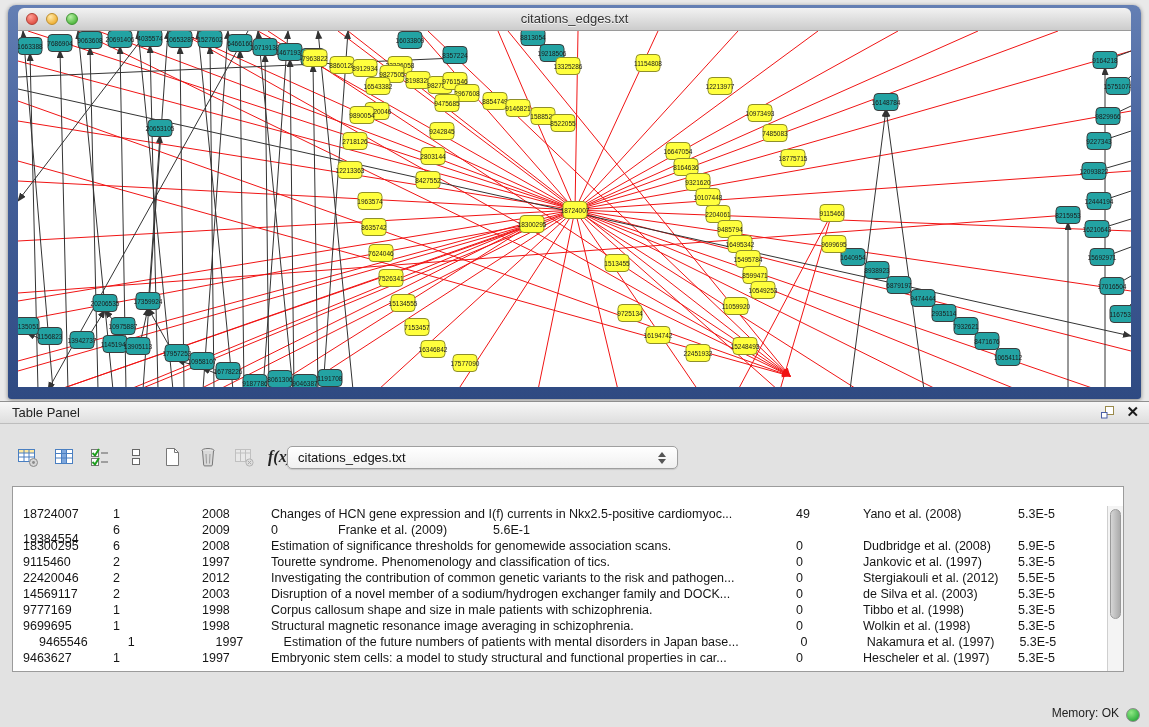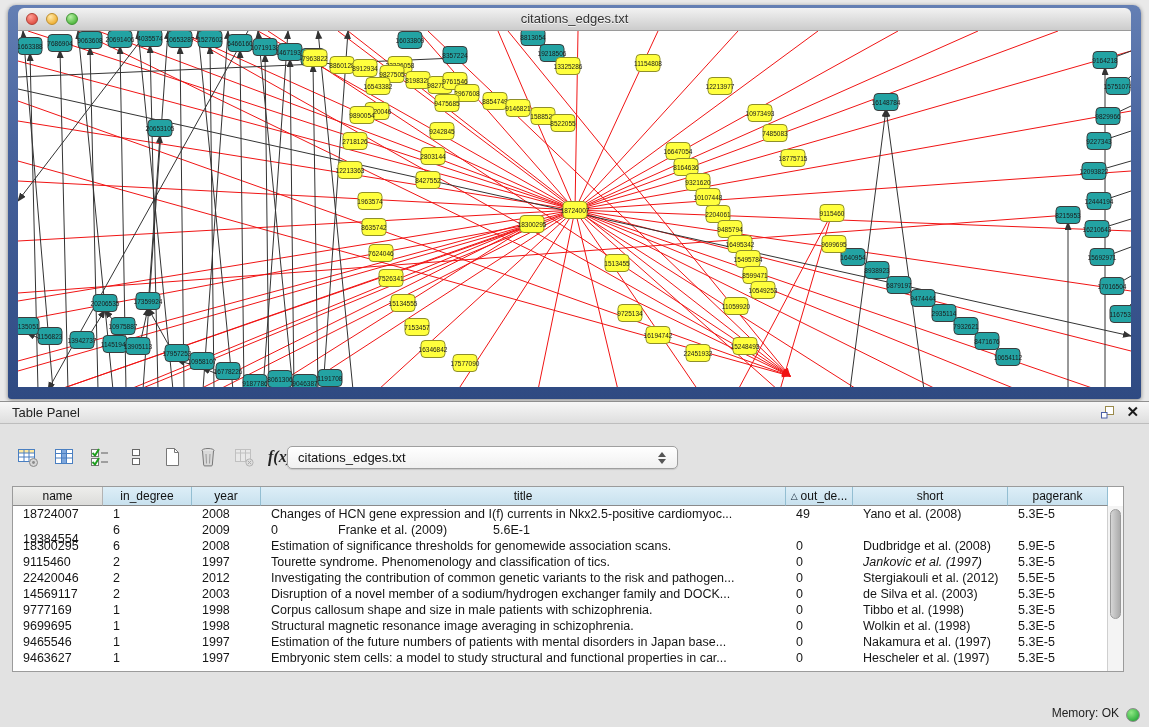--- a/index.html
+++ b/index.html
@@ -719,44 +719,20 @@
 
   <div class="dropdown">
     <span class="dd-text">citations_edges.txt</span>
     <span class="dd-arrows">
         <i class="up"></i>
         <i class="down"></i>
       </span>
   </div>
 
   <div class="tablebox">
-    <div class="thead">
-        <div class="th th-name" style="width: 90px;">
-          <span>name</span>
-        </div>
-        <div class="th" style="width: 89px;">
-          <span>in_degree</span>
-        </div>
-        <div class="th" style="width: 69px;">
-          <span>year</span>
-        </div>
-        <div class="th" style="width: 525px;">
-          <span>title</span>
-        </div>
-        <div class="th" style="width: 67px;">
-          <span class="sort">△</span>
-          <span>out_de...</span>
-        </div>
-        <div class="th" style="width: 155px;">
-          <span>short</span>
-        </div>
-        <div class="th" style="width: 100px;">
-          <span>pagerank</span>
-        </div>
-      </div>
     <div class="tbody">
         <div class="tr">
           <div class="td" style="width: 90px;">18724007</div>
           <div class="td" style="width: 89px;">1</div>
           <div class="td" style="width: 69px;">2008</div>
           <div class="td" style="width: 525px;">Changes of HCN gene expression and I(f) currents in Nkx2.5-positive cardiomyoc...</div>
           <div class="td" style="width: 67px;">49</div>
           <div class="td" style="width: 155px;">Yano et al. (2008)</div>
           <div class="td" style="width: 100px;">5.3E-5</div>
         </div>
@@ -776,21 +752,21 @@
           <div class="td" style="width: 67px;">0</div>
           <div class="td" style="width: 155px;">Dudbridge et al. (2008)</div>
           <div class="td" style="width: 100px;">5.9E-5</div>
         </div>
         <div class="tr">
           <div class="td" style="width: 90px;">9115460</div>
           <div class="td" style="width: 89px;">2</div>
           <div class="td" style="width: 69px;">1997</div>
           <div class="td" style="width: 525px;">Tourette syndrome. Phenomenology and classification of tics.</div>
           <div class="td" style="width: 67px;">0</div>
-          <div class="td" style="width: 155px; font-style: italic;">Jankovic et al. (1997)</div>
+          <div class="td" style="width: 155px;">Jankovic et al. (1997)</div>
           <div class="td" style="width: 100px;">5.3E-5</div>
         </div>
         <div class="tr">
           <div class="td" style="width: 90px;">22420046</div>
           <div class="td" style="width: 89px;">2</div>
           <div class="td" style="width: 69px;">2012</div>
           <div class="td" style="width: 525px;">Investigating the contribution of common genetic variants to the risk and pathogen...</div>
           <div class="td" style="width: 67px;">0</div>
           <div class="td" style="width: 155px;">Stergiakouli et al. (2012)</div>
           <div class="td" style="width: 100px;">5.5E-5</div>
@@ -816,21 +792,21 @@
         <div class="tr">
           <div class="td" style="width: 90px;">9699695</div>
           <div class="td" style="width: 89px;">1</div>
           <div class="td" style="width: 69px;">1998</div>
           <div class="td" style="width: 525px;">Structural magnetic resonance image averaging in schizophrenia.</div>
           <div class="td" style="width: 67px;">0</div>
           <div class="td" style="width: 155px;">Wolkin et al. (1998)</div>
           <div class="td" style="width: 100px;">5.3E-5</div>
         </div>
         <div class="tr">
-          <div class="td" style="width: 90px;">9465546</div>
+          <div class="td" style="width: 90px; margin-left: 16px;">9465546</div>
           <div class="td" style="width: 89px;">1</div>
           <div class="td" style="width: 69px;">1997</div>
           <div class="td" style="width: 525px;">Estimation of the future numbers of patients with mental disorders in Japan base...</div>
           <div class="td" style="width: 67px;">0</div>
           <div class="td" style="width: 155px;">Nakamura et al. (1997)</div>
           <div class="td" style="width: 100px;">5.3E-5</div>
         </div>
         <div class="tr">
           <div class="td" style="width: 90px;">9463627</div>
           <div class="td" style="width: 89px;">1</div>

